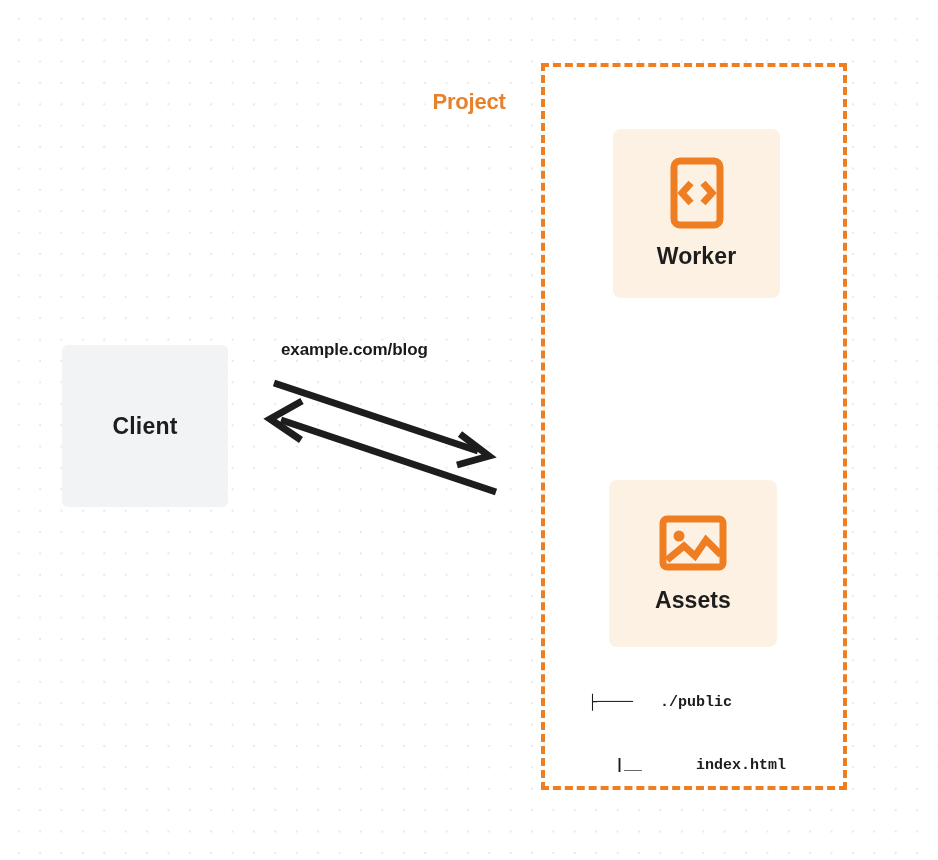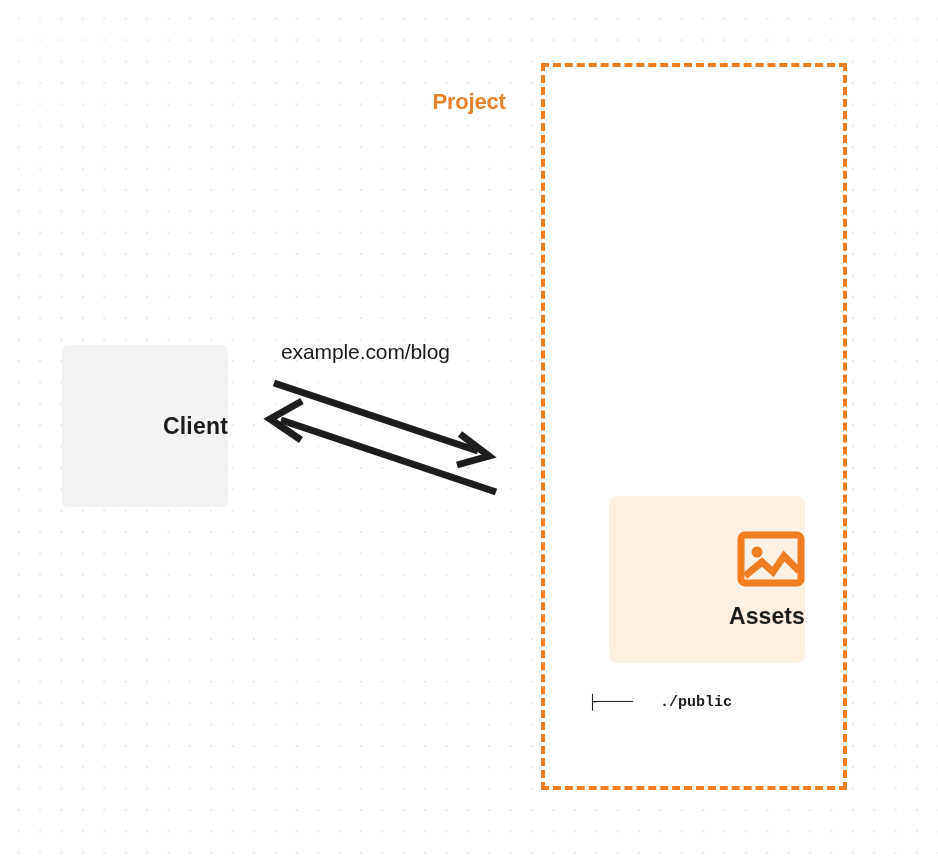--- a/index.html
+++ b/index.html
@@ -25,36 +25,36 @@
   .client-box {
     position: absolute;
     left: 62px;
     top: 345px;
     width: 166px;
     height: 162px;
     background: #f2f3f4;
     border-radius: 6px;
     display: flex;
     align-items: center;
-    justify-content: flex-end;
+    justify-content: center;
   }
   .client-label {
     font-size: 23px;
     font-weight: 700;
     color: #1d1d1d;
     letter-spacing: 0.2px;
   }
 
   
   .url-label {
     position: absolute;
     left: 281px;
     top: 340px;
-    font-size: 21px;
-    font-weight: 400;
+    font-size: 17px;
+    font-weight: 700;
     color: #17191c;
     letter-spacing: -0.1px;
     white-space: nowrap;
   }
 
   
   .arrows {
     position: absolute;
     left: 255px;
     top: 365px;
@@ -100,24 +100,23 @@
     justify-content: center;
   }
   .card-worker {
     left: 613px;
     top: 129px;
     width: 167px;
     height: 169px;
   }
   .card-assets {
     left: 609px;
-    top: 496px;
-    width: 196px;
+    top: 480px;
+    width: 168px;
     height: 167px;
-    align-items: flex-end;
   }
   .card-icon {
     display: block;
     margin-bottom: 14px;
   }
   .card-label {
     font-size: 23px;
     font-weight: 700;
     color: #1d1d1d;
     letter-spacing: 0.1px;
@@ -158,28 +157,37 @@
 
     <g>
       <line x1="241" y1="127" x2="26" y2="55" stroke="#1d1d1d" stroke-width="7" stroke-linecap="butt"></line>
       <polyline points="47,36 15,54 46,75" fill="none" stroke="#1d1d1d" stroke-width="7" stroke-linecap="butt" stroke-linejoin="miter"></polyline>
     </g>
   </svg>
 
   <div class="project-container"></div>
   <div class="project-title">Project</div>
 
+  <div class="service-card card-worker">
+    <svg class="card-icon" width="54" height="72" viewBox="0 0 54 72">
+      <rect x="4" y="4" width="46" height="64" rx="6" ry="6" fill="none" stroke="#ef7e22" stroke-width="7"></rect>
+      <polyline points="21,26 12,36 21,46" fill="none" stroke="#ef7e22" stroke-width="7" stroke-linecap="butt" stroke-linejoin="miter"></polyline>
+      <polyline points="33,26 42,36 33,46" fill="none" stroke="#ef7e22" stroke-width="7" stroke-linecap="butt" stroke-linejoin="miter"></polyline>
+    </svg>
+    <span class="card-label">Worker</span>
+  </div>
 
   <div class="service-card card-assets">
     <svg class="card-icon" width="68" height="60" viewBox="0 0 68 60">
       <rect x="4" y="6" width="60" height="48" rx="4" ry="4" fill="none" stroke="#ef7e22" stroke-width="7"></rect>
       <circle cx="20" cy="23" r="5.5" fill="#ef7e22"></circle>
       <polyline points="8,47 25,33 36,43 47,27 62,42" fill="none" stroke="#ef7e22" stroke-width="7" stroke-linecap="butt" stroke-linejoin="miter"></polyline>
     </svg>
     <span class="card-label">Assets</span>
   </div>
 
   <div class="file-tree">
     <span class="tree-row">├────   ./public</span>
+    <span class="tree-row">   |__      index.html</span>
     
   </div>
 
 </div>
 
 </body></html>

